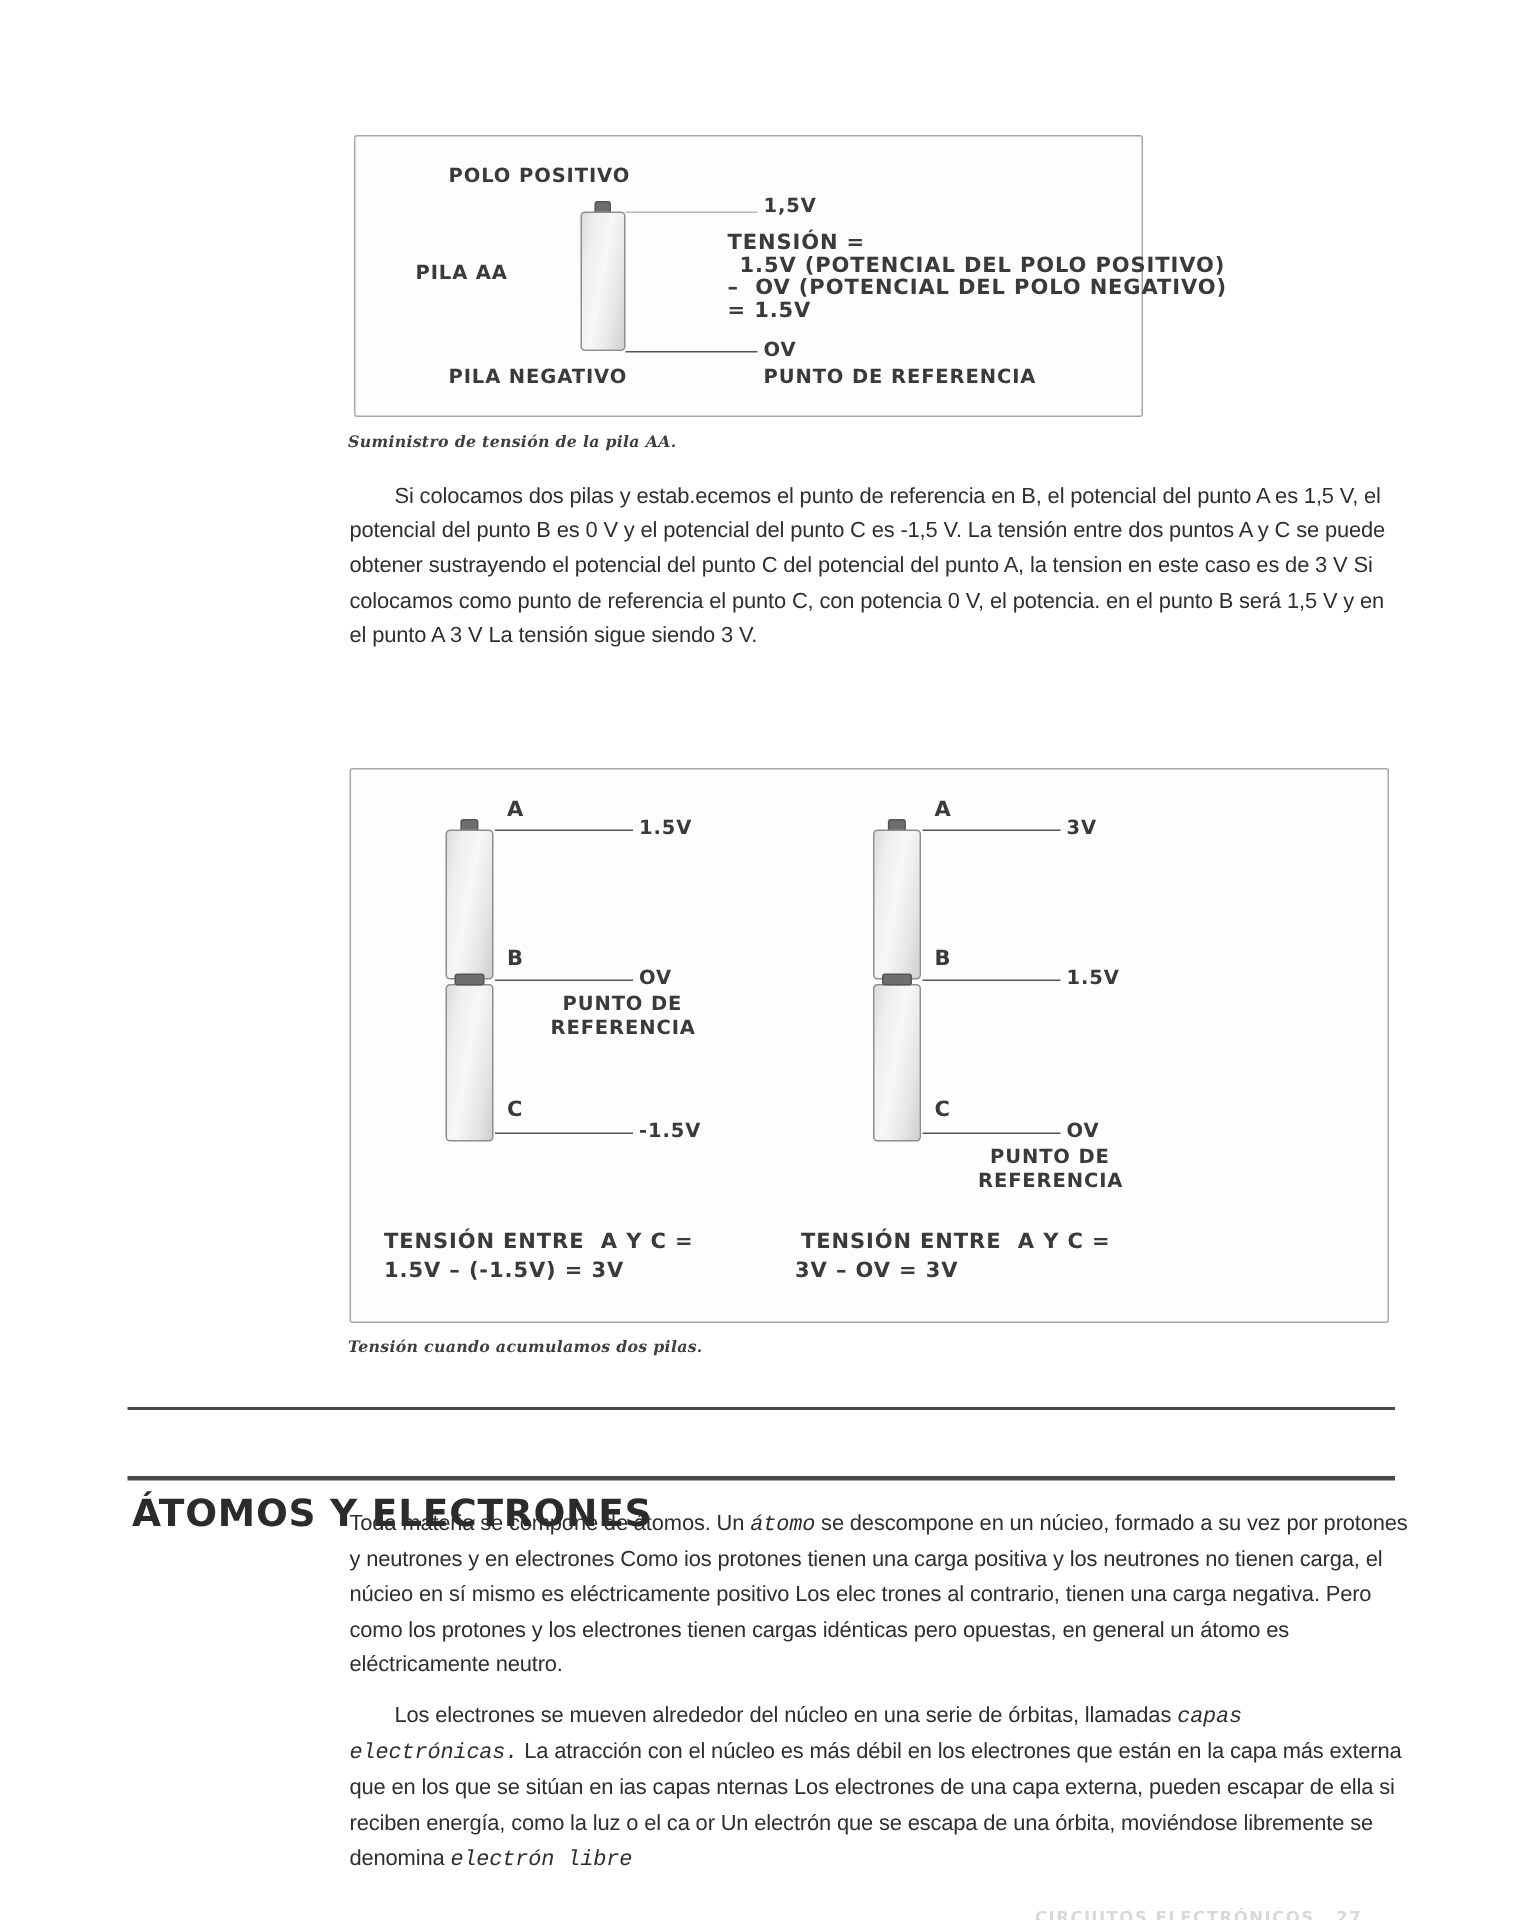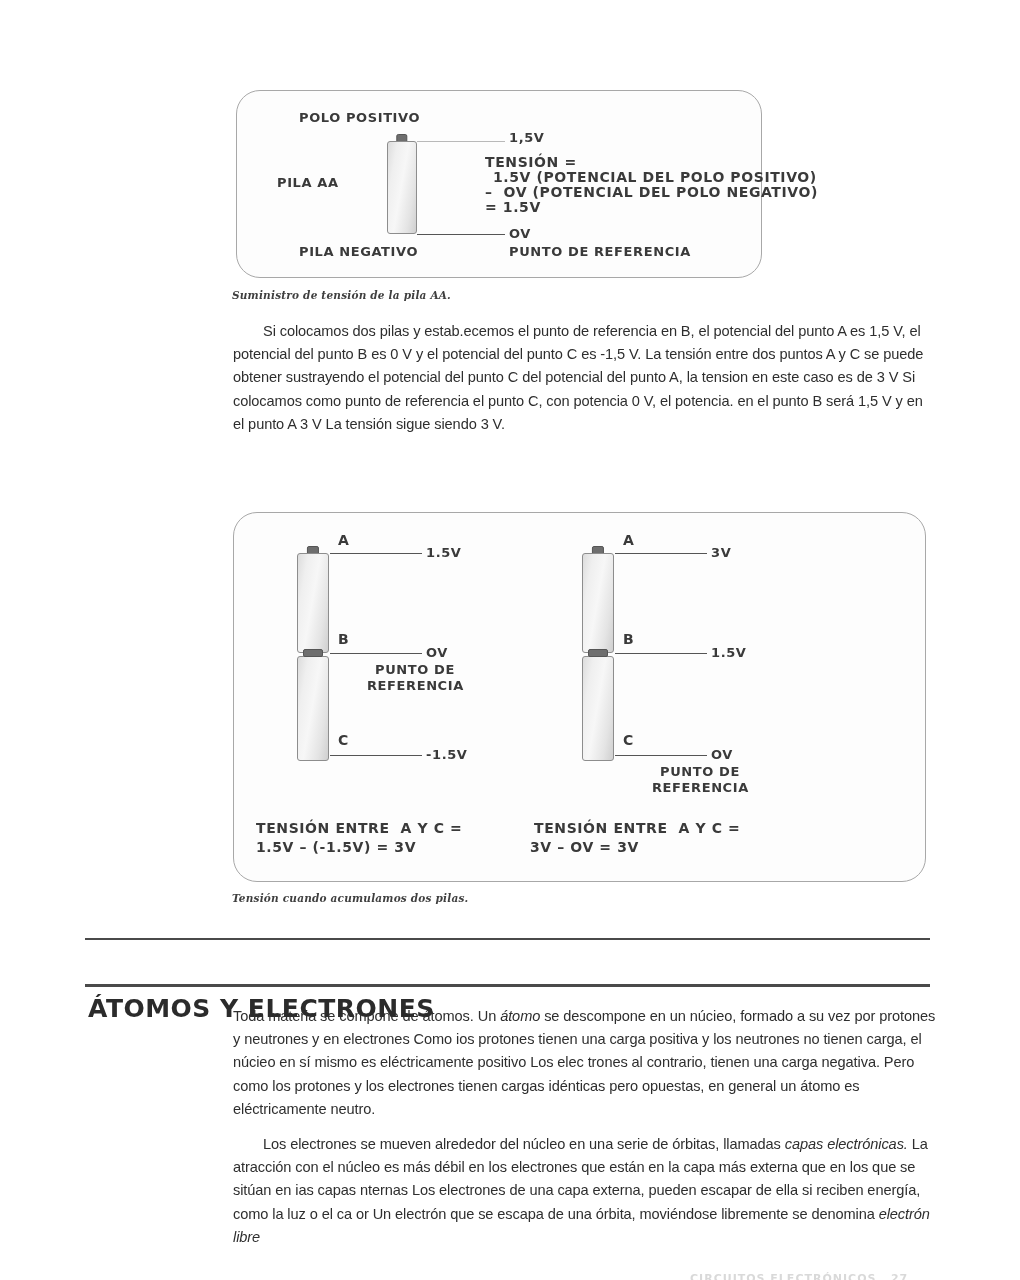--- a/index.html
+++ b/index.html
@@ -14,21 +14,21 @@
   }
   .page{position:absolute;inset:0;}
 
   
   .abs{position:absolute;}
 
   
   .figbox{
     position:absolute;
     border:1.3px solid #a8a8a8;
-    border-radius:24px;
+    border-radius:2px;
     background:#fdfdfd;
     box-sizing:border-box;
   }
 
   
   .hand{
     font-family:"DejaVu Sans", sans-serif;
     font-weight:700;
     color:#3a3a3a;
     letter-spacing:0.6px;
@@ -80,21 +80,21 @@
   .body-par{
     position:absolute;
     font-family:"Liberation Sans", sans-serif;
     font-size:14.6px;
     line-height:23.2px;
     color:#2e2e2e;
     text-align:left;
     letter-spacing:-0.1px;
   }
   .body-par .ind{display:inline-block;width:30px;}
-  .body-par i{font-style:italic;}
+  .body-par i{font-style:italic;font-family:Liberation Mono, monospace;}
 
   
   .sec-rule-top{
     position:absolute;height:0;
     border-top:2.4px solid #4a4a4a;
   }
   .sec-rule-bottom{
     position:absolute;height:0;
     border-top:3.4px solid #4a4a4a;
   }

